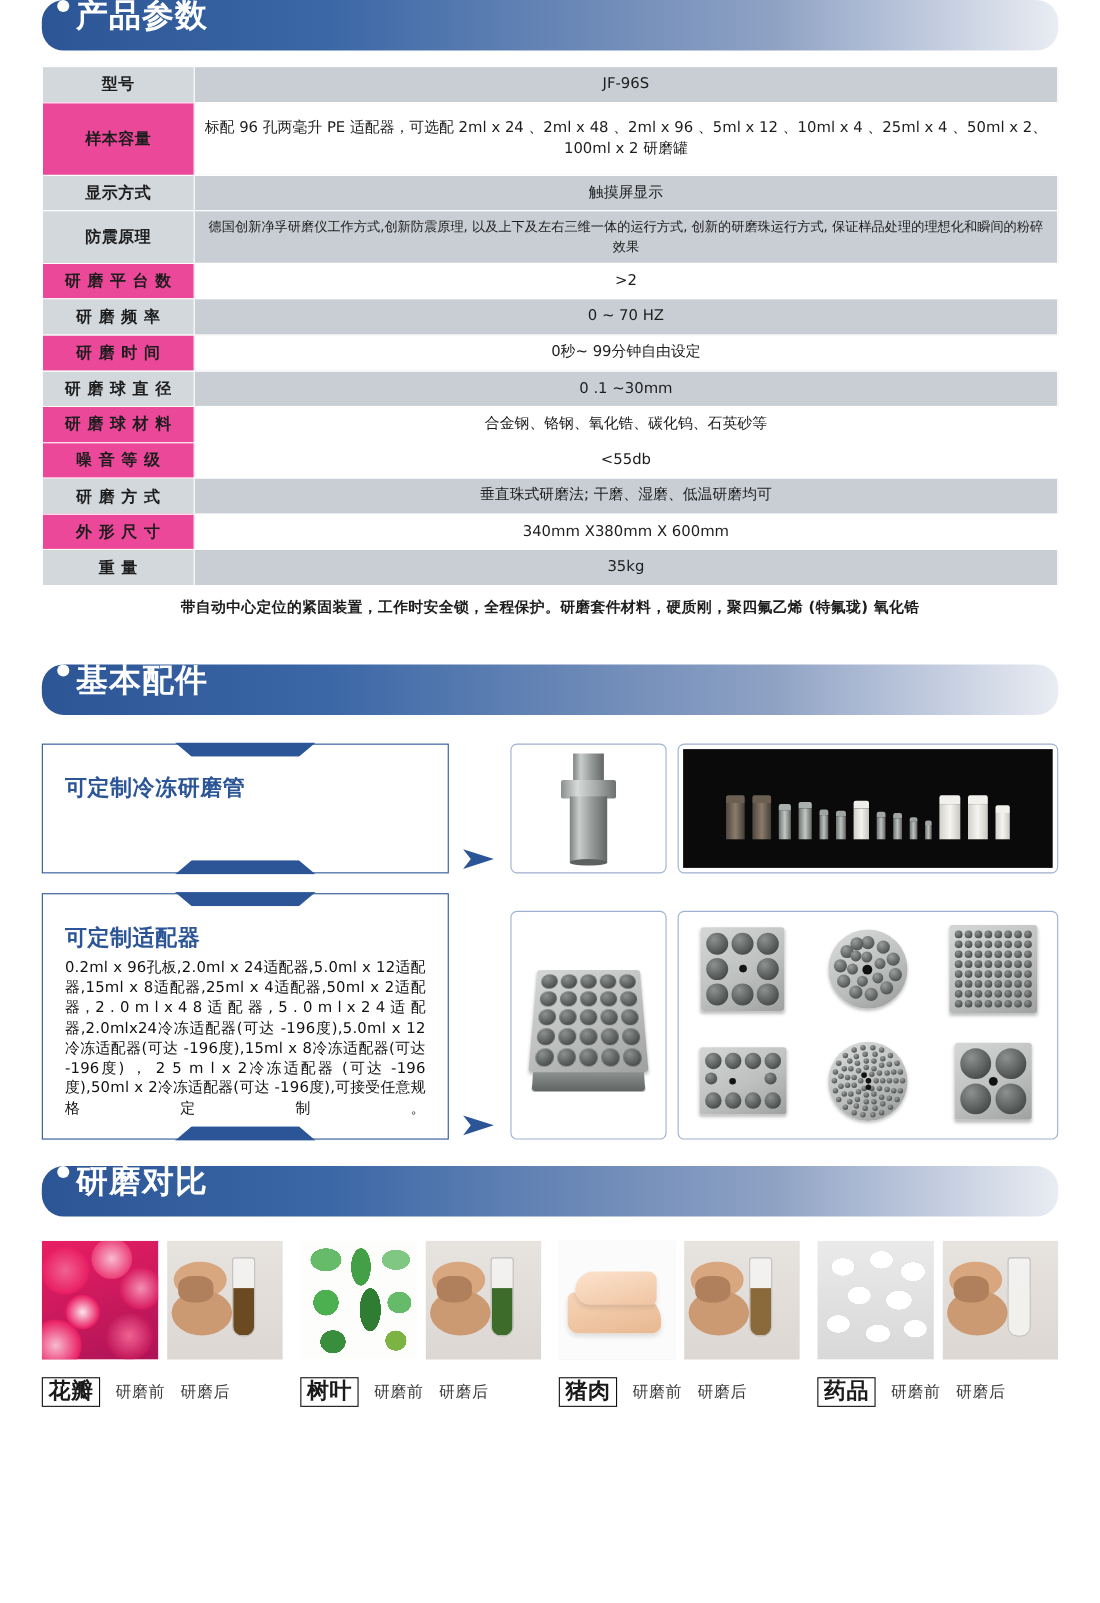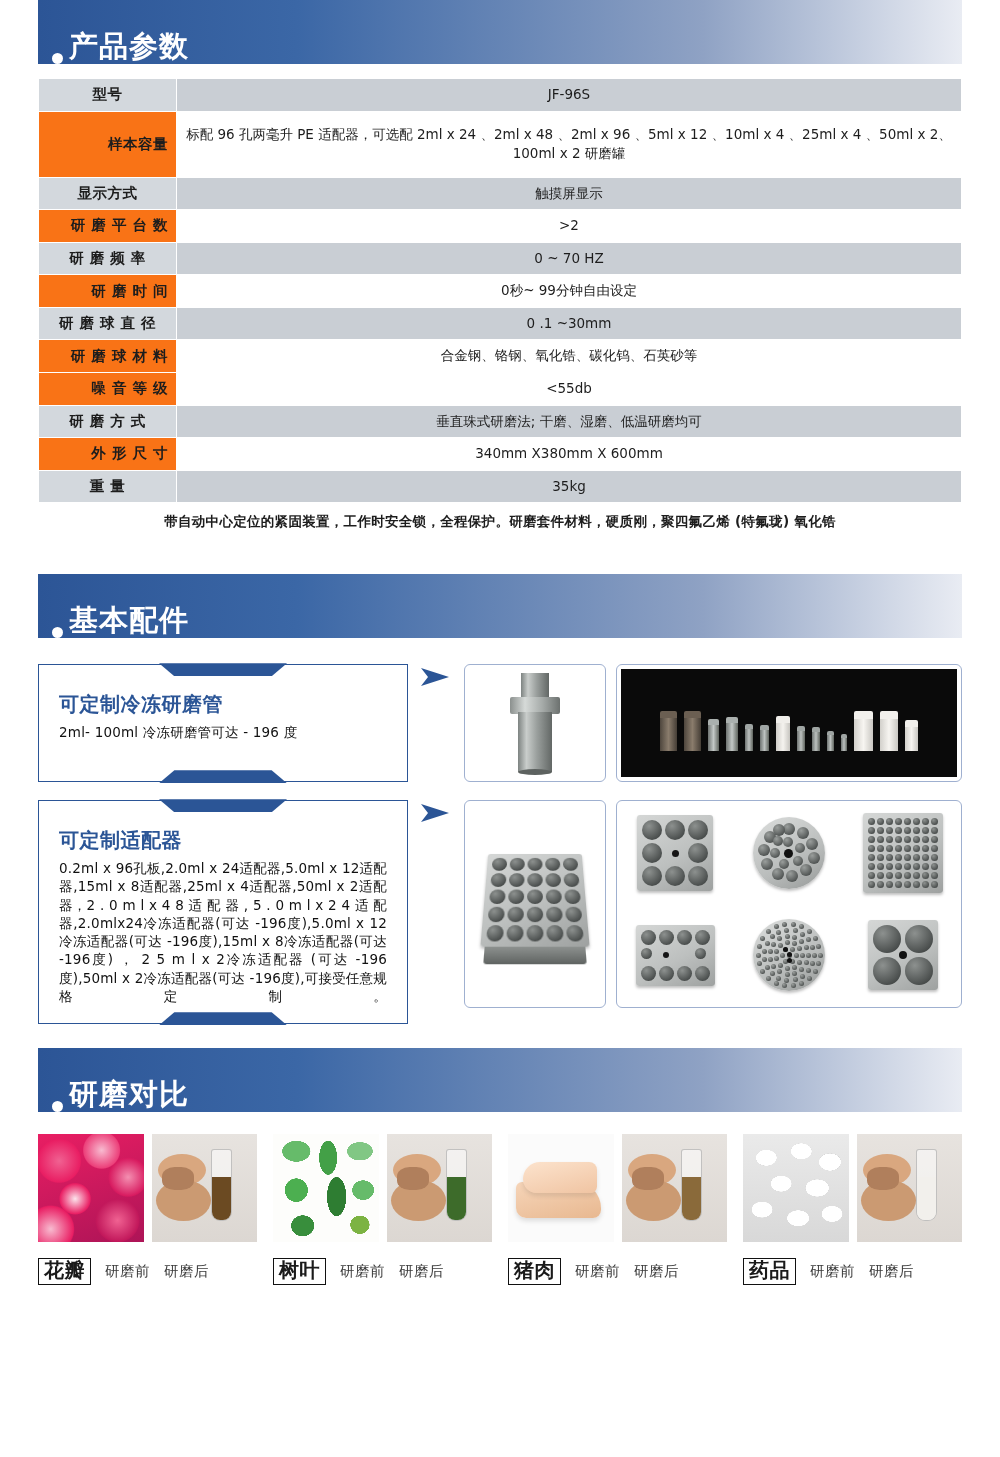--- a/index.html
+++ b/index.html
@@ -8,25 +8,26 @@
     background: #ffffff;
     font-family: "DejaVu Sans", "Liberation Sans", sans-serif;
     color: #1a1a1a;
     position: relative;
     overflow: hidden;
   }
 
   
   .section-header {
     margin: 0 38px;
-    height: 64px;
+    height: 46px;
     background: linear-gradient(to right, #2c5596 0%, #3b67a6 28%, #8fa2c4 72%, #e9ecf3 100%);
     display: flex;
-    align-items: flex-end;
+    align-items: flex-start;
     padding-left: 14px;
+    border-radius: 20px;
   }
   .section-header .dot {
     width: 11px; height: 11px; border-radius: 50%;
     background: #ffffff;
     margin-right: 6px;
     flex: 0 0 auto;
   }
   .section-header .htext {
     color: #ffffff;
     font-size: 29px;
@@ -57,39 +58,39 @@
     font-weight: 700;
     font-size: 14.5px;
     letter-spacing: 0.5px;
   }
   .spec .val {
     text-align: center;
     line-height: 1.45;
   }
   .rowA .lbl { background: #d3d8dd; }
   .rowA .val { background: #c9ced4; }
-  .rowB .lbl { background: #f97316; text-align: right; }
+  .rowB .lbl { background: #ec4899; }
   .rowB .val { background: #ffffff; }
   .spec tr { height: 28px; }
   .spec tr.tall { height: 66px; }
   .spec .note-row td {
     background: #ffffff;
     text-align: center;
     font-size: 13.5px;
     font-weight: 600;
     padding: 10px 6px;
     letter-spacing: 0.3px;
   }
   table.spec { border: 1px solid #b9bec4; }
 
   
   .acc-area { margin: 26px 38px 0 38px; }
   .acc-row {
     display: flex;
-    align-items: flex-start;
+    align-items: flex-end;
     margin-bottom: 18px;
     border-radius: 20px;
   }
   .acc-card {
     position: relative;
     border: 1.6px solid #2b5596;
     background: #fff;
     padding: 26px 20px 18px 20px;
     flex: 0 0 370px;
   }
@@ -249,20 +250,24 @@
           <td class="val">JF-96S</td>
         </tr>
         <tr class="rowB tall">
           <td class="lbl">样本容量</td>
           <td class="val">标配 96 孔两毫升 PE 适配器，可选配 2ml x 24 、2ml x 48 、2ml x 96 、5ml x 12 、10ml x 4 、25ml x 4 、50ml x 2、100ml x 2 研磨罐</td>
         </tr>
         <tr class="rowA">
           <td class="lbl">显示方式</td>
           <td class="val">触摸屏显示</td>
         </tr>
+        <tr class="rowA">
+          <td class="lbl">防震原理</td>
+          <td class="val" style="font-size: 12px;">德国创新净孚研磨仪工作方式,创新防震原理, 以及上下及左右三维一体的运行方式, 创新的研磨珠运行方式, 保证样品处理的理想化和瞬间的粉碎效果</td>
+        </tr>
         <tr class="rowB">
           <td class="lbl">研 磨 平 台 数</td>
           <td class="val">&gt;2</td>
         </tr>
         <tr class="rowA">
           <td class="lbl">研 磨 频 率</td>
           <td class="val">0 ~ 70 HZ</td>
         </tr>
         <tr class="rowB">
           <td class="lbl">研 磨 时 间</td>
@@ -302,21 +307,20 @@
 <div class="section-header" style="margin-top:32px">
   <span class="dot"></span>
   <span class="htext">基本配件</span>
 </div>
 
 <div class="acc-area">
 
   <div class="acc-row">
     <div class="acc-card" style="height:118px">
       <div class="acc-title">可定制冷冻研磨管</div>
-      <div class="acc-sub nojust">2ml- 100ml 冷冻研磨管可达 - 196 度</div>
     </div>
 
     <div class="arrow-cell">
       <svg width="34" height="26" viewBox="0 0 34 26">
         <path d="M2 4 L30 13 L2 22 L9 13 Z" fill="#2b5596"></path>
       </svg>
     </div>
 
     <div class="img-panel panel-small" style="height:118px">
       <svg width="70" height="104" viewBox="0 0 70 104">

